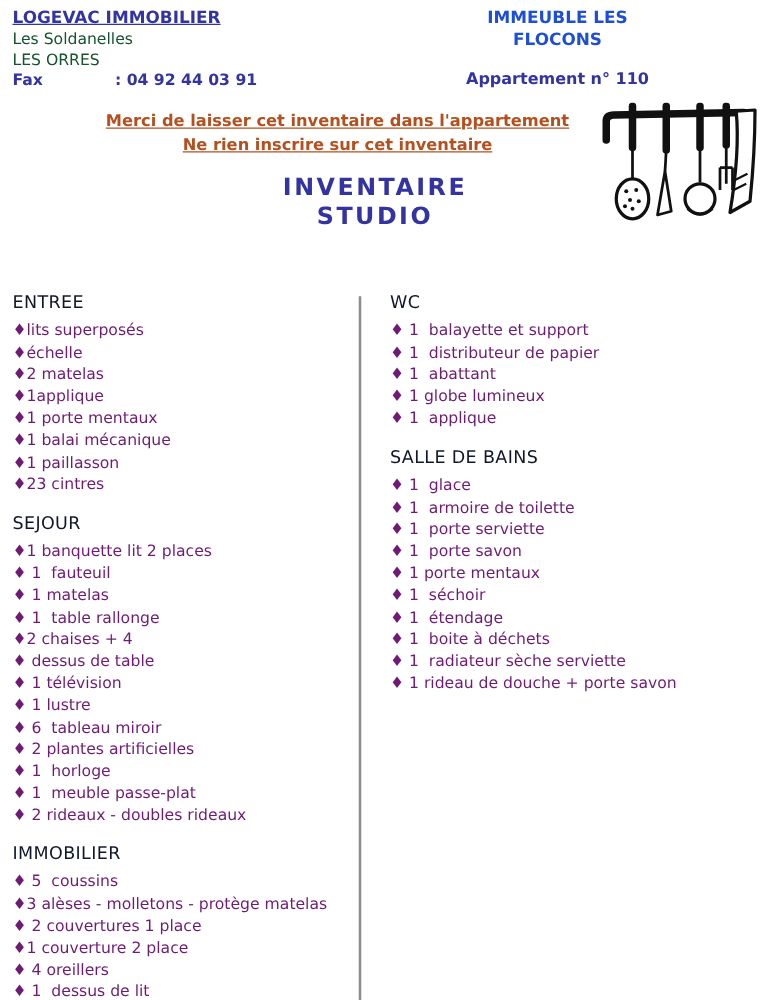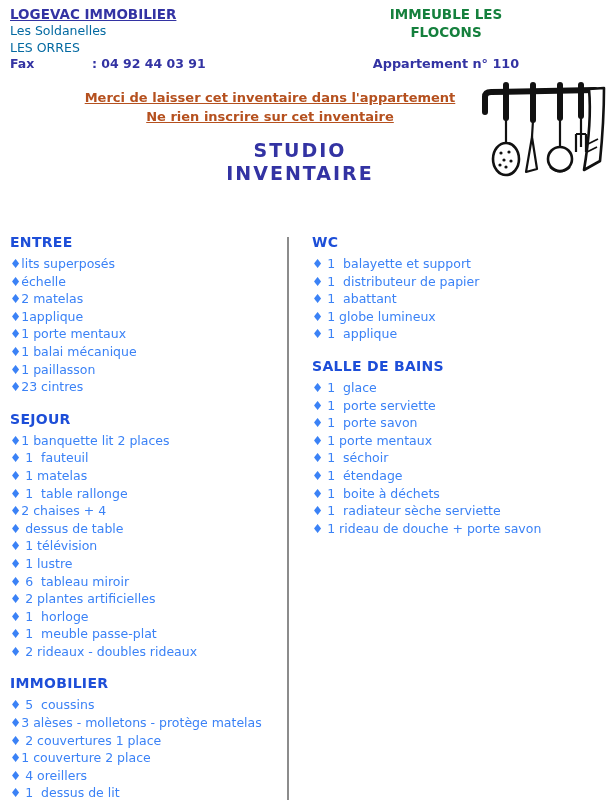--- a/index.html
+++ b/index.html
@@ -11,26 +11,26 @@
     overflow:hidden;
     color:#1b1b1b;
   }
 
   
   .header-left { position:absolute; left:10px; top:5px; }
   .agency-name {
     font-weight:bold; text-decoration:underline;
     font-size:13.5px; line-height:18px; color:#3333a3;
   }
-  .addr-line { font-size:12.5px; line-height:16.5px; color:#0369a1; }
+  .addr-line { font-size:12.5px; line-height:16.5px; color:#14532d; }
   .contact-row { font-size:12.5px; font-weight:bold; line-height:16.5px; color:#3333a3; white-space:pre; }
   .contact-label { display:inline-block; width:82px; }
 
   .header-right { position:absolute; left:360px; top:5px; width:172px; text-align:center; }
-  .building-name { font-weight:bold; font-size:13.5px; line-height:18px; color:#15803d; }
+  .building-name { font-weight:bold; font-size:13.5px; line-height:18px; color:#1d4ed8; }
   .apartment-line { font-weight:bold; font-size:12.8px; color:#3333a3; margin-top:15px; }
 
   
   .notice { position:absolute; left:0; top:89px; width:540px; text-align:center; }
   .notice-line {
     font-size:13px; font-weight:bold; 
     color:#b5501e; line-height:18.5px;
   }
   .notice-line span { text-decoration:underline; }
 
@@ -44,26 +44,26 @@
   
   .utensils { position:absolute; left:476px; top:82px; }
 
   
   .divider { position:absolute; left:287px; top:237px; width:2px; height:563px; background:#8c8c8c; }
   .col { position:absolute; top:233px; }
   .col-left  { left:10px;  width:272px; }
   .col-right { left:312px; width:294px; }
   .section + .section { margin-top:14px; }
   .section-heading {
-    color:#1d4ed8; font-weight:bold; font-size:14px;
+    color:#0f172a; font-weight:normal; font-size:14px;
     line-height:19px; margin:0 0 3px 0; letter-spacing:0.3px;
   }
   .item {
     font-size:12.5px; line-height:17.6px;
-    white-space:pre; color:#3b82f6;
+    white-space:pre; color:#701a75;
   }
 </style>
 </head>
 <body>
 
 <div class="header-left">
   <div class="agency-name">LOGEVAC IMMOBILIER</div>
   <div class="addr-line">Les Soldanelles</div>
   <div class="addr-line">LES ORRES</div>
   <div class="contact-row"><span class="contact-label">Fax</span><span>: 04 92 44 03 91</span></div>
@@ -106,22 +106,22 @@
     <line x1="105" y1="3" x2="105" y2="34" stroke="#111" stroke-width="6" stroke-linecap="round"></line>
     <line x1="105" y1="34" x2="105" y2="52" stroke="#111" stroke-width="2.2"></line>
     <path d="M100 52 L100 70 M105 52 L105 65 M110 52 L110 70 M100 52 L110 52" fill="none" stroke="#111" stroke-width="2.2"></path>
 
     <path d="M113 7 Q116 40 108 88 L124 79 Q128 40 128 6 Z" fill="#fff" stroke="#111" stroke-width="2.6" stroke-linejoin="round"></path>
     <path d="M112 62 L122 57 M111 70 L121 65" stroke="#111" stroke-width="1.8"></path>
   </svg>
 </div>
 
 <div class="doc-title">
+  <div>INVENTAIRE</div>
   <div>STUDIO</div>
-  <div>INVENTAIRE</div>
 </div>
 
 <div class="divider"></div>
 
 <div class="col col-left">
   <div class="section">
     <div class="section-heading">ENTREE</div>
     <div>
         <div class="item">♦lits superposés</div>
         <div class="item">♦échelle</div>
@@ -172,20 +172,21 @@
         <div class="item">♦ 1  distributeur de papier</div>
         <div class="item">♦ 1  abattant</div>
         <div class="item">♦ 1 globe lumineux</div>
         <div class="item">♦ 1  applique</div>
       </div>
   </div>
   <div class="section">
     <div class="section-heading">SALLE DE BAINS</div>
     <div>
         <div class="item">♦ 1  glace</div>
+        <div class="item">♦ 1  armoire de toilette</div>
         <div class="item">♦ 1  porte serviette</div>
         <div class="item">♦ 1  porte savon</div>
         <div class="item">♦ 1 porte mentaux</div>
         <div class="item">♦ 1  séchoir</div>
         <div class="item">♦ 1  étendage</div>
         <div class="item">♦ 1  boite à déchets</div>
         <div class="item">♦ 1  radiateur sèche serviette</div>
         <div class="item">♦ 1 rideau de douche + porte savon</div>
       </div>
   </div>

